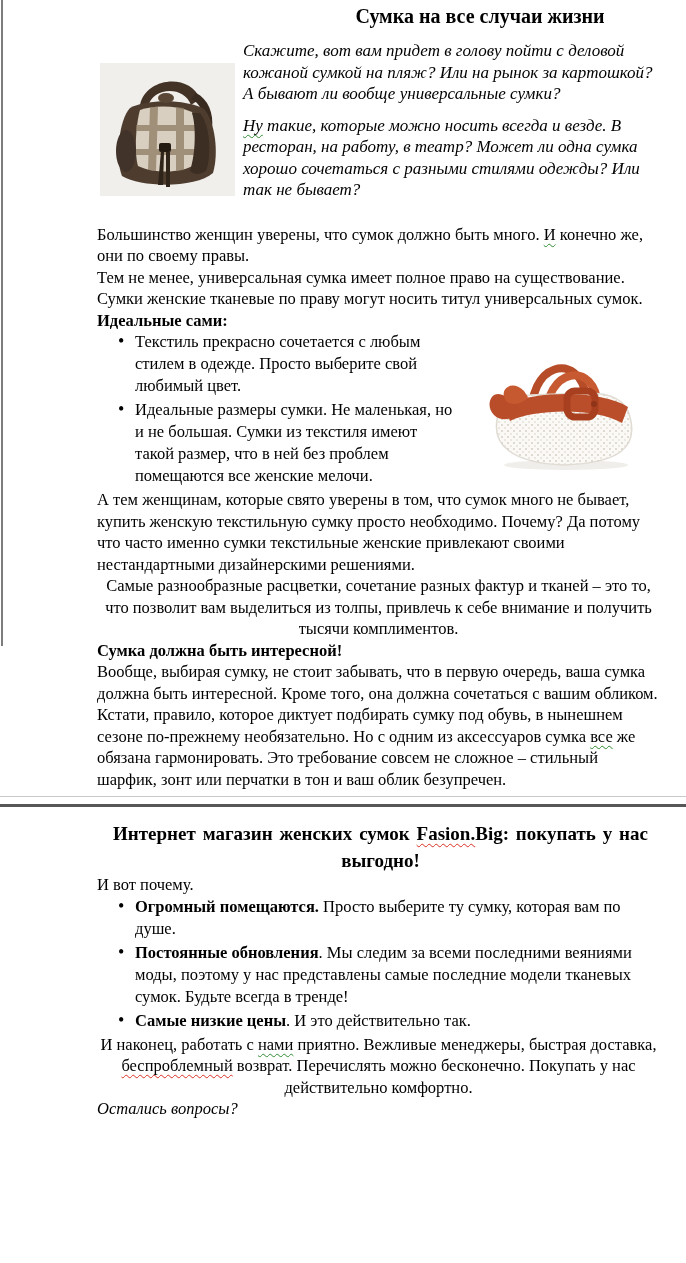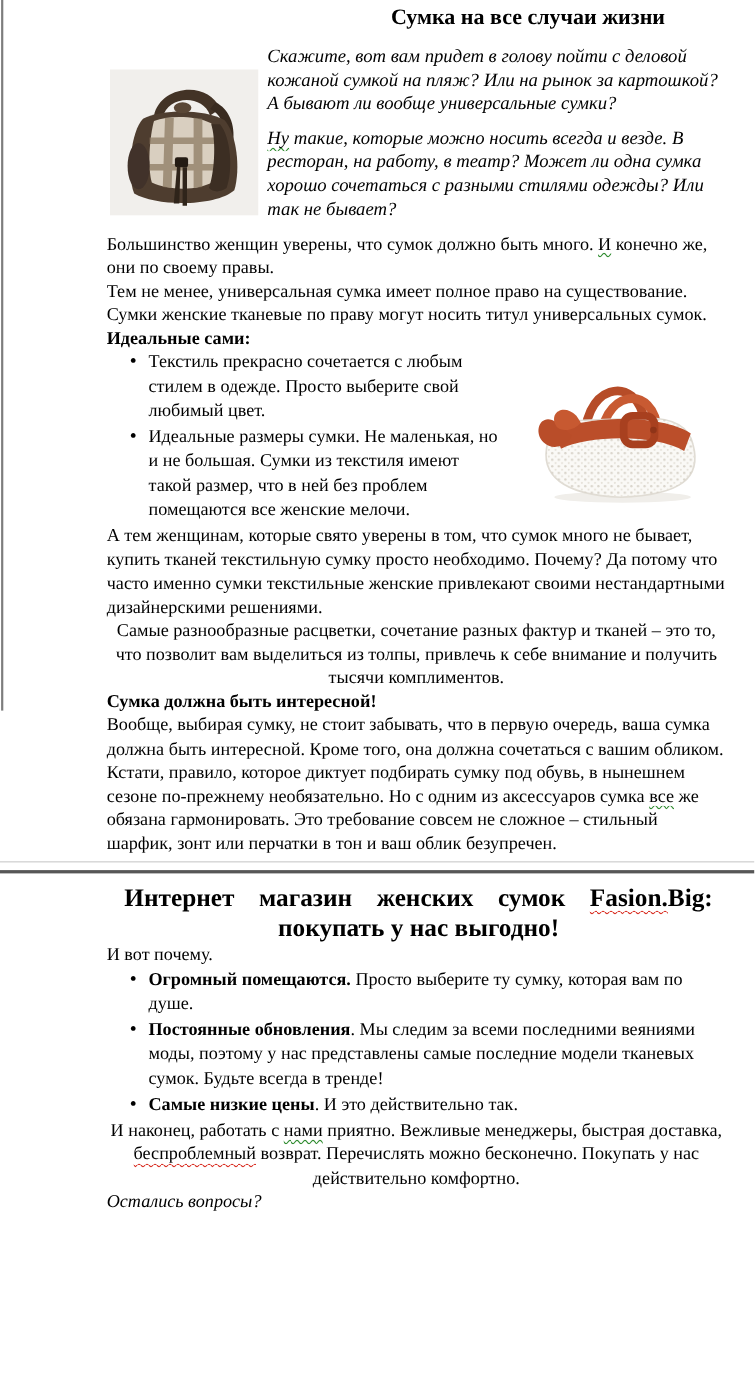--- a/index.html
+++ b/index.html
@@ -27,21 +27,21 @@
     line-height: 24px;
     font-weight: bold;
   }
   .intro-row { display: flex; margin: 12px 26px 0 100px; justify-content: flex-end; }
   .bag1 { flex: 0 0 135px; height: 133px; margin-top: 23px; }
   .intro-text { flex: 1; margin-left: 8px; }
   .intro-text p { margin: 0 0 10px 0; font-size: 17px; line-height: 21.5px; }
   .italic { font-style: italic; }
   .bold { font-weight: bold; }
 
-  .content { margin: 0 26px 0 97px; }
+  .content { margin: 13px 26px 0 97px; }
   .content p { margin: 0; }
   .mt16 { margin-top: 16px; }
   .mt13 { margin-top: 13px; }
   .mt10 { margin-top: 10px; text-align: center; }
   .mt8  { margin-top: 8px; }
   .mt7  { margin-top: 7px; }
   .mt6  { margin-top: 6px; }
   .mt12 { margin-top: 12px; }
   .mt18 { margin-top: 18px; }
 
@@ -64,21 +64,21 @@
     text-underline-offset: 3px;
     text-decoration-skip-ink: none;
   }
 
   .rule { margin-top: 6px; }
   .rule-thin { height: 1px; background: #c9c9c9; }
   .rule-gap { height: 7px; }
   .rule-thick { height: 3px; background: #575757; }
 
   .shop-heading {
-    font-size: 23px;
+    font-size: 19px;
     line-height: 27px;
     font-weight: bold;
     text-align: justify;
     text-align-last: center;
     margin: 9px 12px 0 16px;
   }
 </style>
 </head>
 <body>
 
@@ -144,21 +144,21 @@
           <path d="M54 64 C42 52 28 62 36 74 C42 80 54 76 58 70 Z" fill="#c75931"></path>
           <rect x="97" y="64" width="28" height="26" rx="8" fill="none" stroke="#a8401f" stroke-width="7"></rect>
           <rect x="101" y="68" width="20" height="18" rx="6" fill="none" stroke="#d8placeholder" stroke-width="0"></rect>
           <circle cx="124" cy="77" r="3" fill="#8f3418"></circle>
         </svg>
       </div>
       <ul class="bullets mt6">
         <li><span>Текстиль прекрасно сочетается с любым стилем в одежде. Просто выберите свой любимый цвет.</span></li>
         <li><span>Идеальные размеры сумки. Не маленькая, но и не большая.  Сумки из текстиля имеют такой размер, что в ней без проблем помещаются все женские мелочи.</span></li>
       </ul>
-      <p class="mt8">А тем женщинам, которые свято уверены в том, что сумок много не бывает, купить тканей текстильную сумку просто необходимо. Почему? Да потому что часто именно сумки текстильные женские привлекают своими нестандартными дизайнерскими решениями.</p>
+      <p class="mt8">А тем женщинам, которые свято уверены в том, что сумок много не бывает, купить женскую текстильную сумку просто необходимо. Почему? Да потому что часто именно сумки текстильные женские привлекают своими нестандартными дизайнерскими решениями.</p>
     </div>
 
     <p class="mt10">Самые разнообразные расцветки, сочетание разных фактур и тканей – это то, что позволит вам выделиться из толпы, привлечь к себе внимание и получить тысячи комплиментов.</p>
 
     <p class="bold mt8">Сумка должна быть интересной!</p>
 
     <p class="mt7"><span>Вообще, выбирая сумку, не стоит забывать, что в первую очередь, ваша сумка должна быть интересной. Кроме того, она должна сочетаться с вашим обликом. Кстати, правило, которое диктует подбирать сумку под обувь, в нынешнем сезоне по-прежнему необязательно.  Но с одним из аксессуаров сумка </span><span class="wavy-green">все</span><span> же обязана гармонировать. Это требование совсем не сложное – стильный шарфик, зонт или перчатки в тон и ваш облик безупречен.</span></p>
 
   </div>
 

